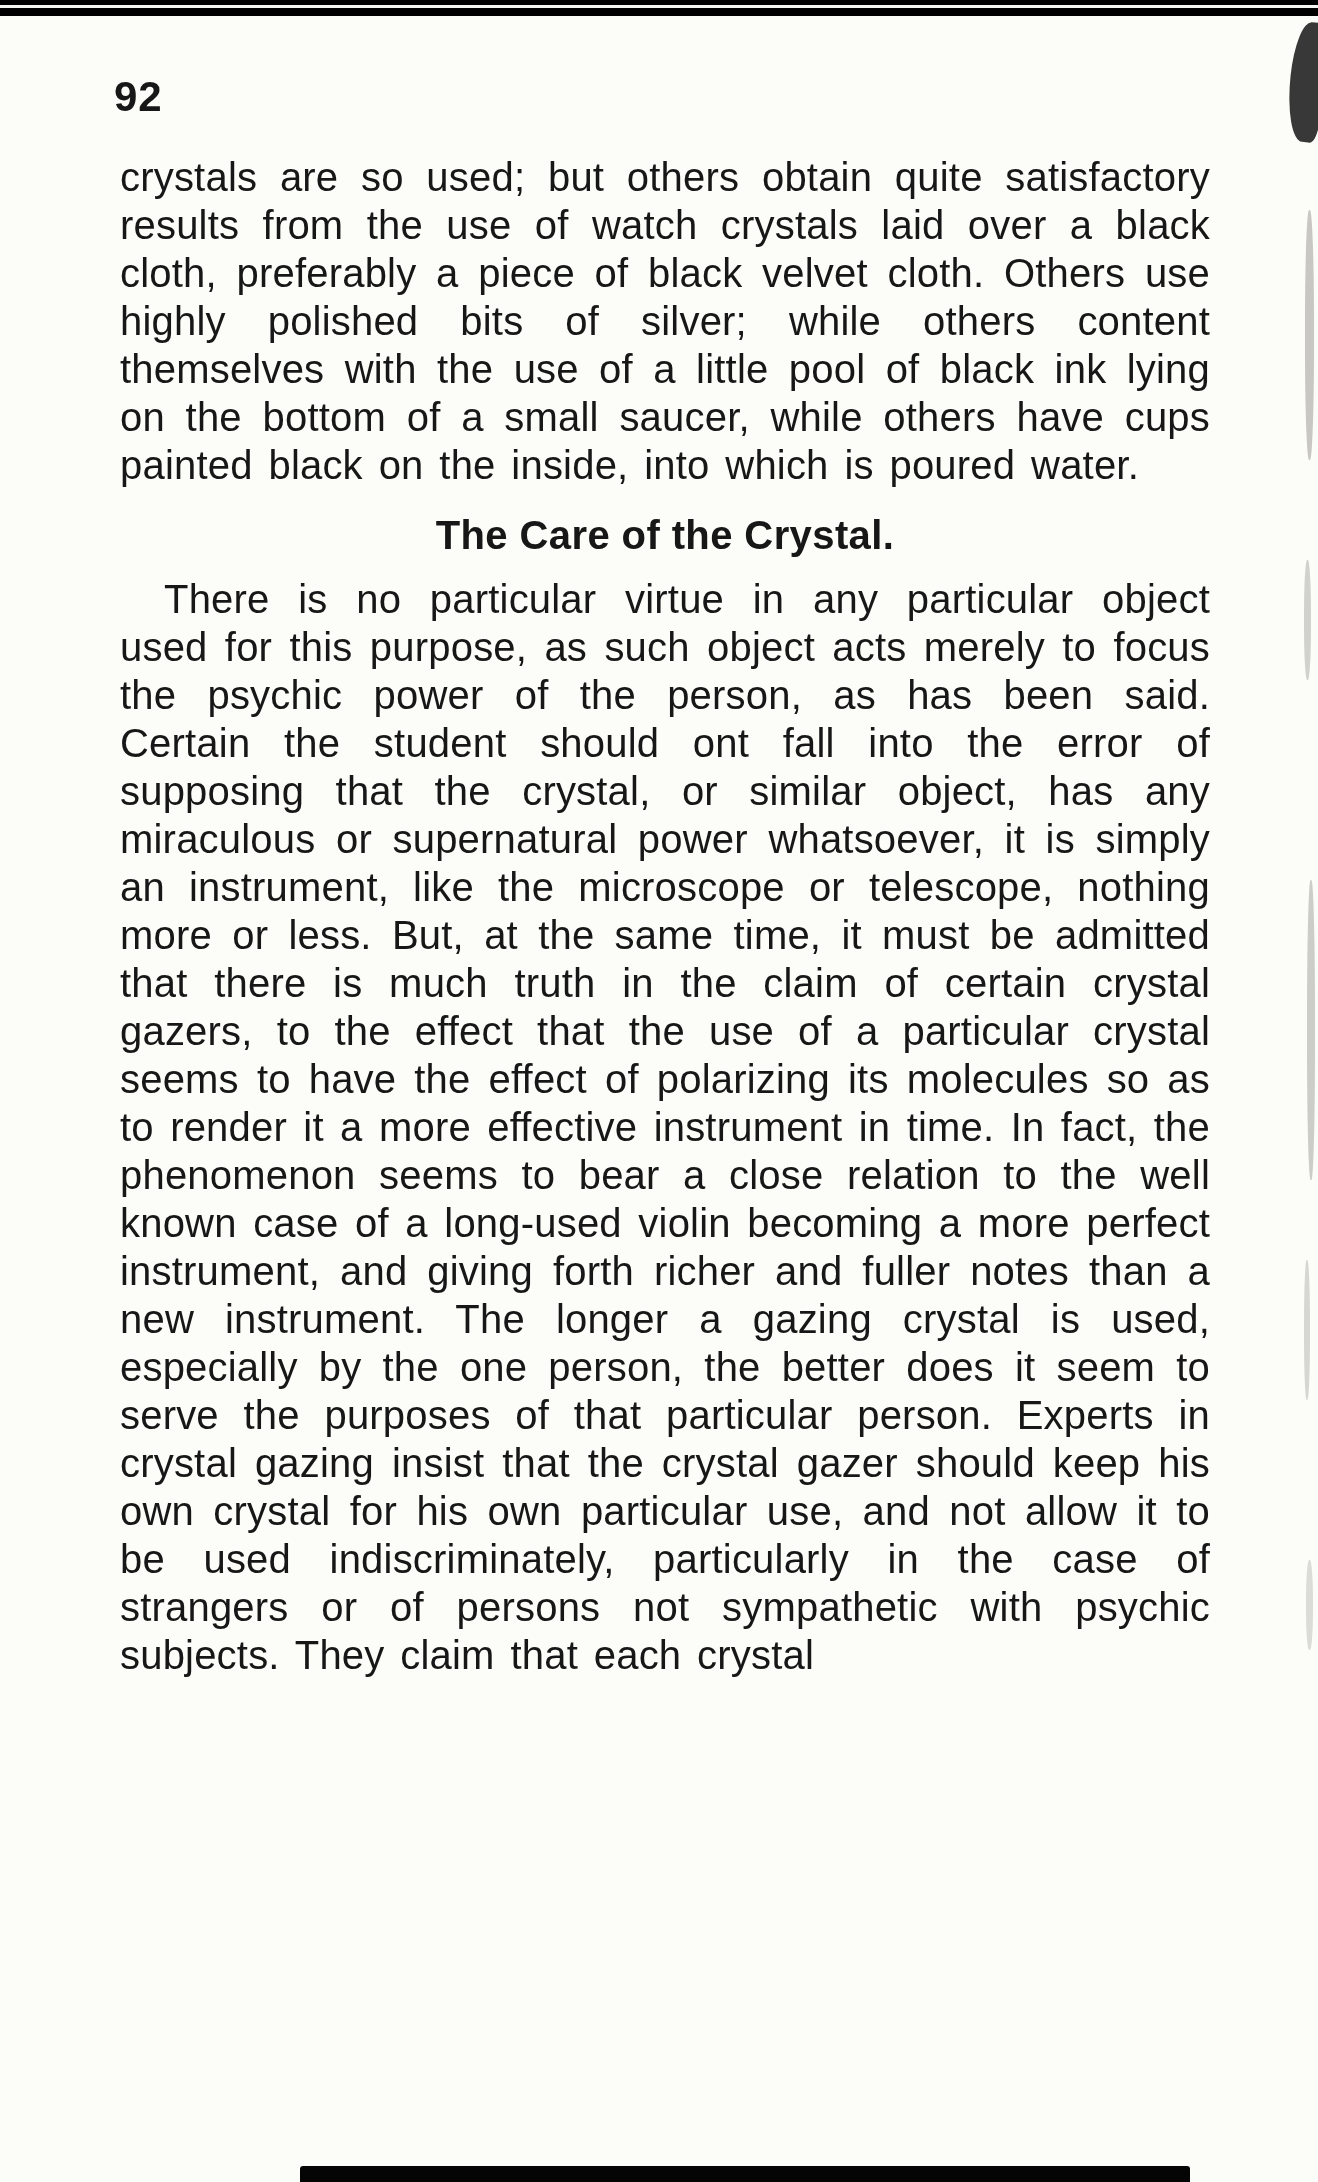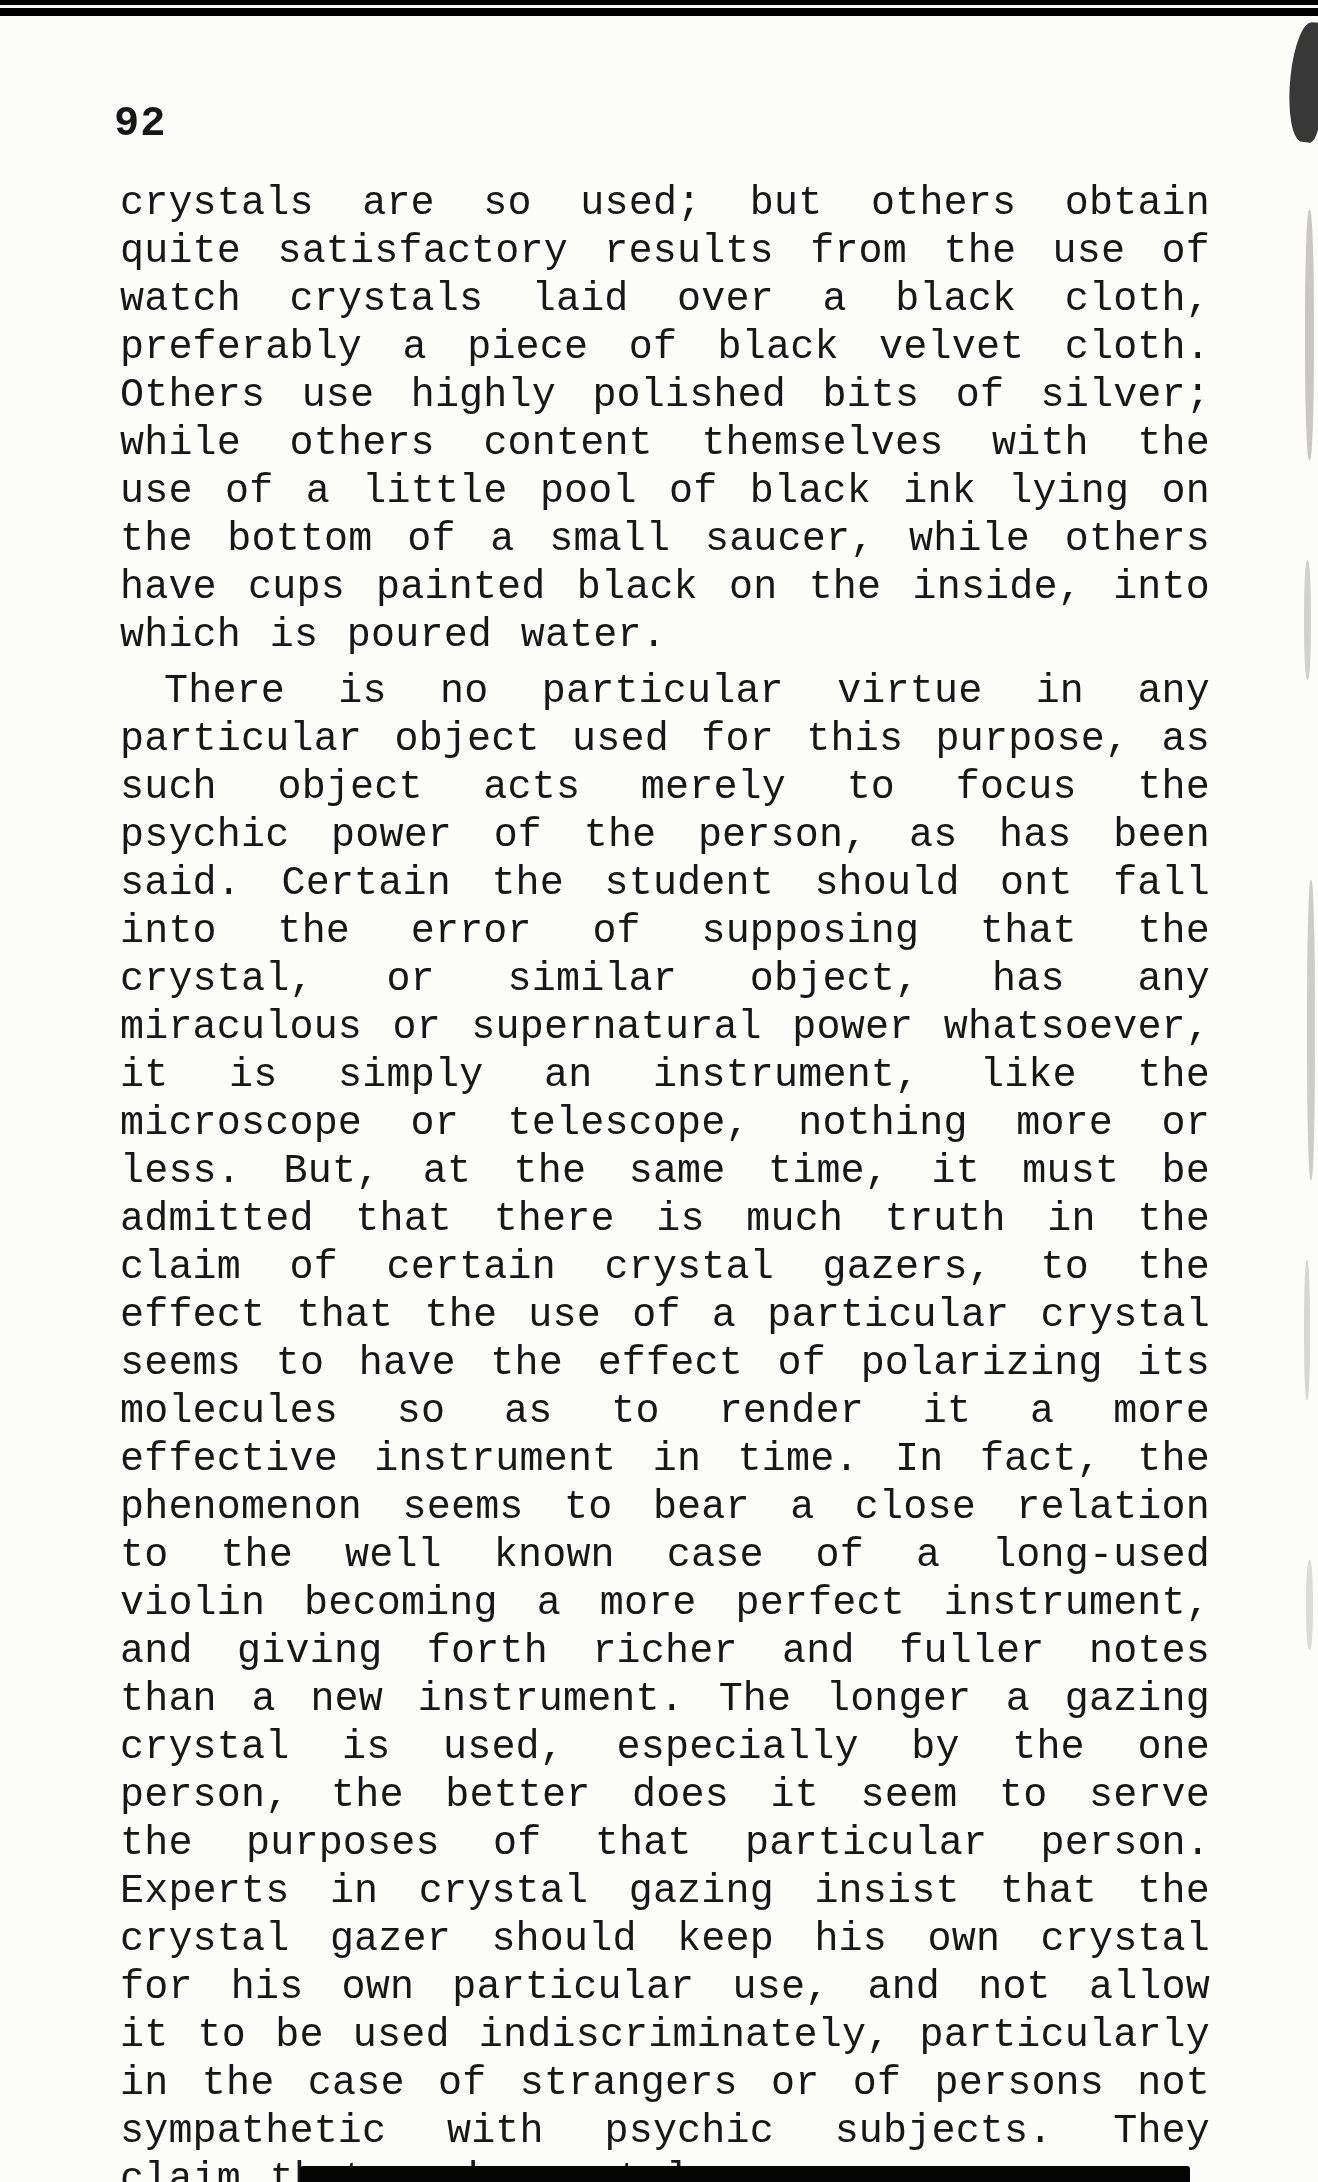--- a/index.html
+++ b/index.html
@@ -7,24 +7,24 @@
     padding: 0;
     background: #ffffff;
   }
   .page {
     position: relative;
     width: 1318px;
     height: 2182px;
     margin: 0 auto;
     background: #fcfcf8;
     overflow: hidden;
-    font-family: Liberation Mono, monospace;
+    font-family: Liberation Sans, sans-serif;
     color: #171717;
     box-sizing: border-box;
-    padding: 100px 100px 0 112px;
+    padding: 73px 100px 0 112px;
   }
   
   .top-bar {
     position: absolute;
     top: 0; left: 0; right: 0;
     height: 16px;
     background: linear-gradient(#000 0 5px, #f5f5f2 5px 8px, #000 8px 16px);
   }
   .bottom-bar {
     position: absolute;
@@ -112,17 +112,18 @@
   <div class="streak s3"></div>
   <div class="streak s4"></div>
   <div class="streak s5"></div>
 
   <div class="header">
     <span class="page-number">92</span>
   </div>
 
   <p class="para">crystals are so used; but others obtain quite satisfactory results from the use of watch crystals laid over a black cloth, preferably a piece of black velvet cloth. Others use highly polished bits of silver; while others content themselves with the use of a little pool of black ink lying on the bottom of a small saucer, while others have cups painted black on the inside, into which is poured water.</p>
 
+  <h2 class="section-heading">The Care of the Crystal.</h2>
 
   <p class="para indent">There is no particular virtue in any particular object used for this purpose, as such object acts merely to focus the psychic power of the person, as has been said. Certain the student should ont fall into the error of supposing that the crystal, or similar object, has any miraculous or supernatural power whatsoever, it is simply an instrument, like the microscope or telescope, nothing more or less. But, at the same time, it must be admitted that there is much truth in the claim of certain crystal gazers, to the effect that the use of a particular crystal seems to have the effect of polarizing its molecules so as to render it a more effective instrument in time. In fact, the phenomenon seems to bear a close relation to the well known case of a long-used violin becoming a more perfect instrument, and giving forth richer and fuller notes than a new instrument. The longer a gazing crystal is used, especially by the one person, the better does it seem to serve the purposes of that particular person. Experts in crystal gazing insist that the crystal gazer should keep his own crystal for his own particular use, and not allow it to be used indiscriminately, particularly in the case of strangers or of persons not sympathetic with psychic subjects. They claim that each crystal</p>
 
   <div class="bottom-bar"></div>
 </div>
 
 </body></html>

